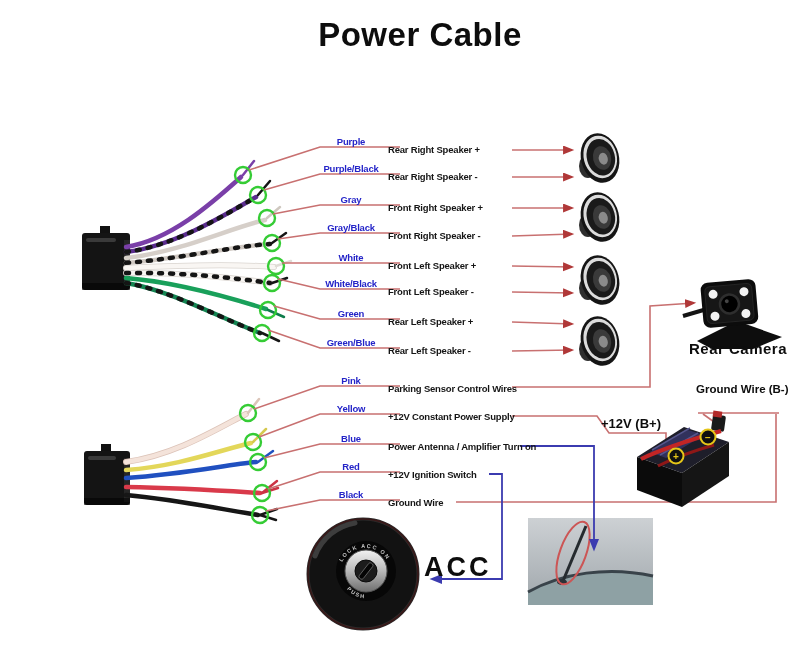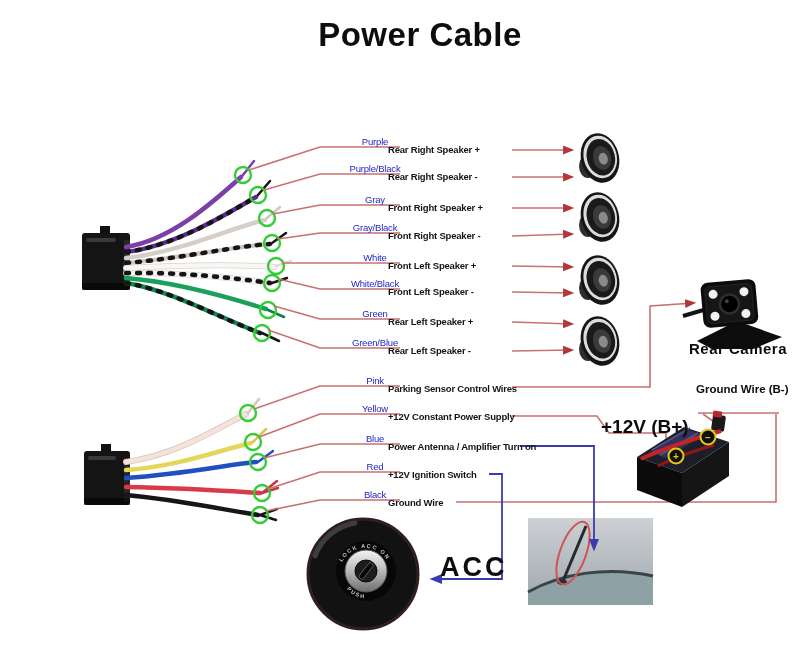--- a/index.html
+++ b/index.html
@@ -2,29 +2,29 @@
 <html><head>
 <meta charset="utf-8">
 <style>
   html,body{margin:0;padding:0;background:#fff;}
   .stage{position:relative;width:800px;height:668px;background:#ffffff;overflow:hidden;
          font-family:"Liberation Sans", sans-serif;}
   .title{position:absolute;left:20px;top:16px;width:800px;text-align:center;
          font-size:33px;font-weight:bold;color:#0d0d0d;letter-spacing:.5px;}
   svg.gfx{position:absolute;left:0;top:0;}
   .wrow{position:absolute;left:0;width:800px;height:0;}
-  .wcolor{position:absolute;left:332px;top:-14px;width:86px;text-align:center;
-          font-size:9.5px;font-weight:normal;color:#2424c8;letter-spacing:-.2px;white-space:nowrap;}
+  .wcolor{position:absolute;left:308px;top:-14px;width:86px;text-align:center;
+          font-size:9.5px;font-weight:bold;color:#2424c8;letter-spacing:-.2px;white-space:nowrap;}
   .wfunc{position:absolute;left:388px;top:-6px;font-size:9.5px;font-weight:bold;
          color:#151515;letter-spacing:-.2px;white-space:nowrap;}
   .lbl{position:absolute;font-weight:bold;color:#0d0d0d;white-space:nowrap;}
   .lbl-rearcam{left:672px;top:340px;width:132px;text-align:center;font-size:15px;letter-spacing:.5px;}
-  .lbl-acc{left:440px;top:552px;font-size:27px;letter-spacing:3px;}
+  .lbl-acc{left:424px;top:552px;font-size:27px;letter-spacing:3px;}
   .lbl-ant{left:528px;top:606px;width:126px;text-align:center;font-size:15px;}
-  .lbl-bpos{left:601px;top:416px;font-size:19px;}
+  .lbl-bpos{left:601px;top:416px;font-size:13px;}
   .lbl-bneg{left:696px;top:383px;font-size:11.5px;}
 </style>
 </head>
 <body>
 
 <div class="stage">
 
   <svg class="gfx" width="800" height="668" viewBox="0 0 800 668">
     <defs>
       <marker id="mr" markerWidth="8" markerHeight="6" refX="5.6" refY="2.8" orient="auto">

